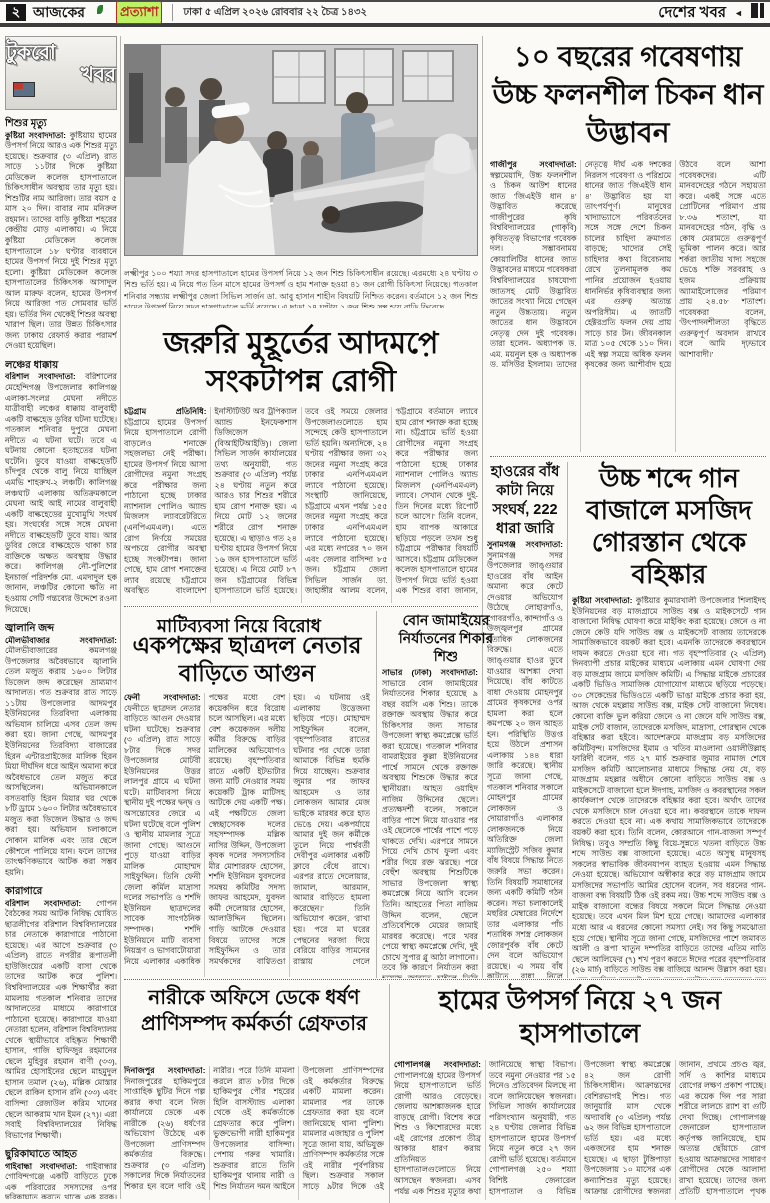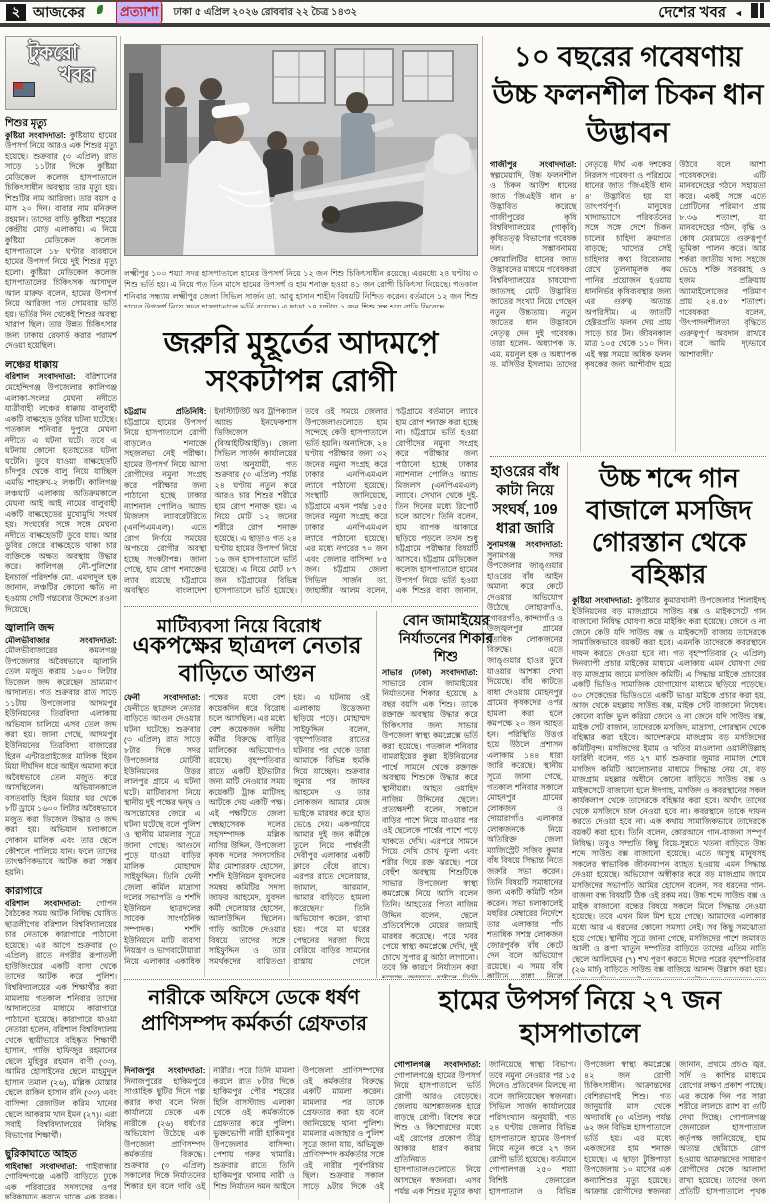--- a/index.html
+++ b/index.html
@@ -6,38 +6,38 @@
   html,body{margin:0;padding:0;}
   body{background:#e9e7e2;font-family:"Liberation Sans","DejaVu Sans",sans-serif;}
   .page{position:relative;width:770px;height:1203px;margin:0 auto;background:#fbfaf7;color:#1c1c1c;overflow:hidden;}
 
   
   .hdr{position:absolute;left:0;top:4;width:770px;height:27px;border-top:2px solid #4a4a4a;border-bottom:4px solid #3d3d3d;display:flex;align-items:center;box-sizing:border-box;padding:0 6px;}
   .pnum{background:#171717;color:#fff;font-weight:700;font-size:13px;width:20px;height:17px;display:flex;align-items:center;justify-content:center;margin-right:7px;}
   .masthead{display:flex;align-items:center;gap:12px;}
   .m-black{font-weight:800;font-size:14px;color:#111;}
   .m-leaf{width:6px;height:9px;background:#2e7d32;border-radius:60% 0 60% 0;margin:0 1px 6px 0;}
-  .m-red{font-weight:800;font-size:13px;color:#c22326;border:1px solid #c22326;padding:0 3px;border-radius:2px;background:#c4b5fd;}
-  .dateline{font-size:10px;font-weight:700;color:#333;padding-left:10px;border-left:1px solid #999;}
+  .m-red{font-weight:800;font-size:13px;color:#c22326;border:1px solid #c22326;padding:0 3px;border-radius:2px;background:#bef264;}
+  .dateline{font-size:10px;font-weight:700;color:#333;margin-left:10px;padding-left:10px;border-left:1px solid #999;}
   .sec{margin-left:auto;display:flex;align-items:center;gap:8px;}
   .sec-label{font-weight:800;font-size:15px;color:#101010;}
   .sec-arrow{font-size:9px;color:#222;}
   .sec-blk{width:7px;height:15px;background:#1d1d1d;display:inline-block;}
   .sec-blk2{width:4px;height:15px;background:#1d1d1d;display:inline-block;margin-left:2px;}
 
   
   .bodytxt{font-size:8px;line-height:1.32;text-align:justify;color:#242424;overflow:hidden;}
   .bodytxt b{font-weight:700;color:#000;}
   .khead{font-weight:800;text-align:center;color:#0d0d0d;}
   .vrule{position:absolute;width:1px;background:#b7b4ad;}
   .dotrule{position:absolute;border-top:1px dotted #6e6e6e;height:0;}
 
   
   .sidebar{position:absolute;left:5px;top:36px;width:112px;height:1163px;overflow:hidden;}
-  .tk-logo{position:relative;height:74px;border:1px solid #9a9a9a;background:linear-gradient(#f4f3ef,#d9d7d1);margin-bottom:6px;padding:4px 22px;box-sizing:border-box;}
+  .tk-logo{position:relative;height:74px;border:1px solid #9a9a9a;background:linear-gradient(#f4f3ef,#d9d7d1);margin-bottom:6px;padding:4px 0;box-sizing:border-box;}
   .tk1,.tk2{font-weight:800;font-size:20px;line-height:1.1;color:#fcfcfc;text-shadow:-1px 0 #4e4e4e,1px 0 #4e4e4e,0 -1px #4e4e4e,0 1px #4e4e4e,2px 2px 0 #9a9a9a;}
   .tk1{text-align:left;}
   .tk2{text-align:right;}
   .tk-pic{position:absolute;left:7px;bottom:12px;width:20px;height:13px;background:#5b6f85;border:1px solid #333;}
   .tk-pic:before{content:"";position:absolute;left:0;top:0;width:9px;height:6px;background:#c0392b;}
   .snip h3{margin:7px 0 2px;font-size:10px;line-height:1.15;font-weight:800;color:#0b0b0b;}
   .snip p{margin:0;}
 
   
   .photo{position:absolute;left:124px;top:44px;width:354px;height:212px;border:1px solid #7e7e7e;box-sizing:border-box;background:#b9b9b9;}
@@ -187,21 +187,21 @@
   <div class="khead fire-kicker">মাটিব্যবসা নিয়ে বিরোধ</div>
   <h2 class="khead fire-head" style="margin:0;">একপক্ষের ছাত্রদল নেতার বাড়িতে আগুন</h2>
   <div class="bodytxt fire-body"><b>ফেনী সংবাদদাতা:</b> <span>ফেনীতে ছাত্রদল নেতার বাড়িতে আগুন দেওয়ার ঘটনা ঘটেছে। শুক্রবার (৩ এপ্রিল) রাত সাড়ে ৮টার দিকে সদর উপজেলার মোটবী ইউনিয়নের উত্তর লালপুর গ্রামে এ ঘটনা ঘটে। মাটিব্যবসা নিয়ে স্থানীয় দুই পক্ষের দ্বন্দ্ব ও অসন্তোষের জেরে এ ঘটনা ঘটেছে বলে পুলিশ ও স্থানীয় মামলার সূত্রে জানা গেছে। আগুনে পুড়ে যাওয়া বাড়ির মালিক মোহাম্মদ সাইফুদ্দিন। তিনি ফেনী জেলা কর্মিল মাদ্রাসা দলের সভাপতি ও শর্শদি ইউনিয়ন ছাত্রদলের সাবেক সাংগঠনিক সম্পাদক। শর্শদি ইউনিয়নে মাটি ব্যবসা নিয়ন্ত্রণ ও ভাগবাটোয়ারা নিয়ে এলাকার একাধিক পক্ষের মধ্যে বেশ কয়েকদিন ধরে বিরোধ চলে আসছিল। এর মধ্যে বেশ কয়েকজন দলীয় কর্মীর বিরুদ্ধে বাড়ির মালিকের অভিযোগও রয়েছে। বৃহস্পতিবার রাতে একটি ইটভাটার জন্য মাটি নেওয়ার সময় কয়েকটি ট্রাক মাটিসহ আটকে দেয় একটি পক্ষ। এই পক্ষটিতে জেলা স্বেচ্ছাসেবক দলের সহসম্পাদক মল্লিক নাসির উদ্দিন, উপজেলা কৃষক দলের সদস্যসচিব মীর মোশাররফ হোসেন, শর্শদি ইউনিয়ন যুবদলের সমন্বয় কমিটির সদস্য জাফর আহমেদ, যুবদল কর্মী দেলোয়ার হোসেন, আলাউদ্দিন ছিলেন। গাড়ি আটকে দেওয়ার বিষয়ে তাদের সঙ্গে সাইফুদ্দিন ও তার সমর্থকদের বাগ্বিতণ্ডা হয়। এ ঘটনায় ওই এলাকায় উত্তেজনা ছড়িয়ে পড়ে। মোহাম্মদ সাইফুদ্দিন বলেন, 'বৃহস্পতিবার রাতের ঘটনার পর থেকে তারা আমাকে বিভিন্ন হুমকি দিয়ে যাচ্ছেন। শুক্রবার জুমার পর জাফর আহমেদ ও তার লোকজন আমার মেজ ভাইকে মারধর করে হাত ভেঙে দেয়। একপর্যায়ে আমার দুই জন কর্মীকে তুলে নিয়ে পার্শ্ববর্তী দেবীপুর এলাকার একটি ক্লাবে বেঁধে রাখে। এরপর রাতে দেলোয়ার, জামাল, আরমান, আমার বাড়িতে হামলা করেছেন।' তিনি অভিযোগ করেন, 'রাখা হয়। পরে মা ঘরের পেছনের দরজা দিয়ে বেরিয়ে বাড়ির সামনের রাস্তায় গেলে হামলাকারীরা আমাদের ঘরে পেট্রোল ঢেলে আগুন লাগিয়ে দেয়।' অভিযোগের বিষয়ে বক্তব্য জানতে চেয়ে যুবদলের সমন্বয় কমিটির সদস্য জাফর আহমেদ ও যুবদল কর্মী দেলোয়ার হোসেনের মোবাইল নম্বরে একাধিকবার কল করা হলেও তারা রিসিভ করেননি। উপজেলা কৃষক দলের সদস্যসচিব মীর মোশাররফ হোসেন জানান, তিনি হামলার ঘটনার সঙ্গে জড়িত নন। বরং হামলার খবর পেয়ে ইউনিয়ন বিএনপির সাধারণ সম্পাদকসহ তিনি ঘটনাস্থলে ছুটে যান। এদিকে আগুনের ঘটনার খবর পেয়ে ফায়ার সার্ভিসের দুটি ইউনিট ঘটনাস্থলে গিয়ে আগুন নিয়ন্ত্রণে আনে। ফেনী মডেল থানার পরিদর্শক (তদন্ত) সজল কান্তি দাস বলেন, 'প্রাথমিকভাবে এটি দলীয় অভ্যন্তরীণ বিরোধের জেরে সংঘটিত ঘটনা বলে জানা গেছে। তবে এখনো কোনো লিখিত অভিযোগ পাওয়া যায়নি। পুলিশ ঘটনাটি তদন্ত করছে। ওই এলাকায় অতিরিক্ত পুলিশ মোতায়েন করা হয়েছে।'</span></div>
 
   <h2 class="khead child-head" style="margin:0;">বোন জামাইয়ের নির্যাতনের শিকার শিশু</h2>
   <div class="bodytxt child-body"><b>সাভার (ঢাকা) সংবাদদাতা:</b> <span>সাভারে বোন জামাইয়ের নির্যাতনের শিকার হয়েছে ৯ বছর বয়সি এক শিশু। তাকে রক্তাক্ত অবস্থায় উদ্ধার করে চিকিৎসার জন্য সাভার উপজেলা স্বাস্থ্য কমপ্লেক্সে ভর্তি করা হয়েছে। গতকাল শনিবার বামরাইয়ের কুল্লা ইউনিয়নের পার্শ্বে সামনে থেকে রক্তাক্ত অবস্থায় শিশুকে উদ্ধার করে স্থানীয়রা। আহত ওয়াহিদ নাজিম উদ্দিনের ছেলে। প্রত্যক্ষদর্শী বলেন, সকালে বাড়ির পাশে নিয়ে যাওয়ার পর ওই ছেলেকে পার্শ্বের পাশে পড়ে থাকতে দেখি। এরপরে সামনে গিয়ে দেখি চোখ ফুলা এবং শরীর দিয়ে রক্ত ঝরছে। পরে বেহুঁশ অবস্থায় শিশুটিকে সাভার উপজেলা স্বাস্থ্য কমপ্লেক্সে নিয়ে আসি বলেন তিনি। আহতের পিতা নাজিম উদ্দিন বলেন, ছেলে প্রতিবেশিকে মেয়ের জামাই মারধর করেছে। পরে খবর পেয়ে স্বাস্থ্য কমপ্লেক্সে দেখি, দুই চোখে সুপার গ্লু আঠা লাগানো। তবে কি কারণে নির্যাতন করা হয়েছে জানতে চাইলে তিনি বলেন, আমি জানি না। মেয়ে ও ছেলেসহ তার মাঝে কথা বলে করেছি। কিন্তু কি কারণে জামাই রাগ করে তাকে মেরেছে, জানা নেই। সাভার উপজেলা স্বাস্থ্য কমপ্লেক্সের পরিচ্ছন্ন কর্মকর্তা ডা. মৌমিতা বলেন, সকালে একটি শিশুকে রক্তাক্ত অবস্থায় নিয়ে আসা হয়েছে। তবে ওই শিশুর চোখে সুপার গ্লু আঠা দিয়ে বন্ধসহ শরীরে নির্যাতনের চিহ্ন পাওয়া গেছে বলে জানান তিনি। সাভার মডেল থানার উপ-পরিদর্শক (এসআই) মোশারফ বিন জানান, খবর পেয়ে ঘটনাস্থল পরিদর্শন করা হয়েছে। শিশুটির দুই চোখে আঠা ও শরীরে আঘাতের চিহ্ন রয়েছে।</span></div>
 
   <h1 class="khead rice-head" style="margin:0;">১০ বছরের গবেষণায় উচ্চ ফলনশীল চিকন ধান উদ্ভাবন</h1>
   <div class="bodytxt rice-body"><b>গাজীপুর সংবাদদাতা:</b> <span>স্বল্পমেয়াদি, উচ্চ ফলনশীল ও চিকন আউশ ধানের জাত 'জিএইউ ধান ৪' উদ্ভাবিত করেছে গাজীপুরের কৃষি বিশ্ববিদ্যালয়ের (গাকৃবি) কৃষিতত্ত্ব বিভাগের গবেষক দল। সম্ভাবনাময় কোয়ালিটির ধানের জাত উদ্ভাবনের মাধ্যমে গবেষকরা বিশ্ববিদ্যালয়ের চাষযোগ্য জাতসহ মোট উদ্ভাবিত জাতের সংখ্যা নিয়ে গেছেন নতুন উচ্চতায়। নতুন জাতের ধান উদ্ভাবনে নেতৃত্ব দেন দুই গবেষক। তারা হলেন- অধ্যাপক ড. এম. ময়নুল হক ও অধ্যাপক ড. মসিউর ইসলাম। তাদের নেতৃত্বে দীর্ঘ এক দশকের নিরলস গবেষণা ও পরিশ্রমে ধানের জাত 'জিএইউ ধান ৪' উদ্ভাবিত হয় যা তাৎপর্যপূর্ণ। মানুষের খাদ্যাভ্যাসে পরিবর্তনের সঙ্গে সঙ্গে দেশে চিকন চালের চাহিদা ক্রমাগত বাড়ছে; খাদ্যের সেই চাহিদার কথা বিবেচনায় রেখে তুলনামূলক কম পানির প্রয়োজন হওয়ায় ধাননির্ভর কৃষিব্যবস্থার জন্য এর গুরুত্ব অত্যন্ত অপরিসীম। এ জাতটি হেক্টরপ্রতি ফলন দেয় প্রায় সাড়ে চার টন। জীবনকাল মাত্র ১০৫ থেকে ১১০ দিন। এই স্বল্প সময়ে অধিক ফলন কৃষকের জন্য আশীর্বাদ হয়ে উঠবে বলে আশা গবেষকদের। এটি মানবদেহের গঠনে সহায়তা করে। একই সঙ্গে এতে প্রোটিনের পরিমাণ প্রায় ৮.৩৬ শতাংশ, যা মানবদেহের গঠন, বৃদ্ধি ও কোষ মেরামতে গুরুত্বপূর্ণ ভূমিকা পালন করে। আর শর্করা জাতীয় খাদ্য সহজে ভেঙে শক্তি সরবরাহ ও হজম প্রক্রিয়ায় অ্যামাইলোজের পরিমাণ প্রায় ২৪.৫৮ শতাংশ। গবেষকরা বলেন, 'উৎপাদনশীলতা বৃদ্ধিতে গুরুত্বপূর্ণ অবদান রাখবে বলে আমি দৃঢ়ভাবে আশাবাদী।'</span></div>
 
-  <h2 class="khead haor-head" style="margin:0;">হাওরের বাঁধ কাটা নিয়ে সংঘর্ষ, 109 ধারা জারি</h2>
+  <h2 class="khead haor-head" style="margin:0;">হাওরের বাঁধ কাটা নিয়ে সংঘর্ষ, 222 ধারা জারি</h2>
   <div class="bodytxt haor-body"><b>সুনামগঞ্জ সংবাদদাতা:</b> <span>সুনামগঞ্জ সদর উপজেলার জাঙ্গুয়ার হাওরের বাঁধ আইন অমান্য করে কেটে দেওয়ার অভিযোগ উঠেছে লোহারগাঁও, গোবরগাঁও, কান্দাগাঁও ও উজ্জ্বলপুর গ্রামের শতাধিক লোকজনের বিরুদ্ধে। এতে জাঙ্গুয়ার হাওর ডুবে যাওয়ার আশঙ্কা দেখা দিয়েছে। বাঁধ কাটতে বাধা দেওয়ায় মোহনপুর গ্রামের কৃষকদের ওপর হামলা করা হলে কমপক্ষে ২০ জন আহত হন। পরিস্থিতি উত্তপ্ত হয়ে উঠলে প্রশাসন এলাকায় ১৪৪ ধারা জারি করেছে। স্থানীয় সূত্রে জানা গেছে, গতকাল শনিবার সকালে মোহনপুর গ্রামের লোকজন ও দোয়ারাগাঁও এলাকার লোকজনকে নিয়ে অতিরিক্ত জেলা ম্যাজিস্ট্রেট সজিব কুমার বাঁধ বিষয়ে সিদ্ধান্ত নিতে জরুরি সভা করেন। তিনি বিষয়টি সমাধানের জন্য একটি কমিটি গঠন করেন। সভা চলাকালেই মহুরির মেম্বারের নির্দেশে তার এলাকার পাঁচ শতাধিক সশস্ত্র লোকজন জোরপূর্বক বাঁধ কেটে দেন বলে অভিযোগ রয়েছে। এ সময় বাঁধ কাটতে বাধা নিলে কৃষকদের ওপর হামলা করা হয়। এতে মোহনপুর গ্রামের আলী, আজিজ, নুরুর আলী, আজিজুল, জাহাঙ্গীরসহ অন্তত ২০ জন আহত হন। সুনামগঞ্জ সদর উপজেলার নির্বাহী কর্মকর্তা (ইউএনও) বলেন, সকালে অতিরিক্ত জেলা ম্যাজিস্ট্রেট বাঁধ বিষয়ে সিদ্ধান্ত নিতে সভা করেছেন। কিন্তু এর আগেই দোয়ারাগাঁও এলাকার লোকজন আইন অমান্য করে বাঁধ কেটে নিয়েছে। এ ঘটনায় কাদের বিরুদ্ধে মামলা করা হবে। অতিরিক্ত জেলা ম্যাজিস্ট্রেট সজিব কুমার বলেন, এক পক্ষ প্রশাসনের সিদ্ধান্ত না মেনে বাঁধ কেটে নিয়েছে। তাদের বিরুদ্ধে আইনি ব্যবস্থা নেওয়া হবে। এলাকায় ১৪৪ ধারা জারি করা হয়েছে।</span></div>
 
   <h1 class="khead mosque-head" style="margin:0;">উচ্চ শব্দে গান বাজালে মসজিদ গোরস্তান থেকে বহিষ্কার</h1>
   <div class="bodytxt mosque-body"><b>কুষ্টিয়া সংবাদদাতা:</b> <span>কুষ্টিয়ার কুমারখালী উপজেলার শিলাইদহ ইউনিয়নের বড় মাজগ্রামে সাউন্ড বক্স ও মাইকসেটে গান বাজানো নিষিদ্ধ ঘোষণা করে মাইকিং করা হয়েছে। জেনে ও না জেনে কেউ যদি সাউন্ড বক্স ও মাইকসেট বাজায় তাদেরকে সামাজিকভাবে বয়কট করা হবে। এমনকি তাদেরকে কবরস্থানে দাফন করতে দেওয়া হবে না। গত বৃহস্পতিবার (২ এপ্রিল) দিনব্যাপী প্রচার মাইকের মাধ্যমে এলাকায় এমন ঘোষণা দেয় বড় মাজগ্রাম জামে মসজিদ কমিটি। এ সিদ্ধান্ত মাইকে প্রচারের একটি ভিডিও সামাজিক যোগাযোগ মাধ্যমে ছড়িয়ে পড়েছে। ৩০ সেকেন্ডের ভিডিওতে একটি ভাঙা মাইকে প্রচার করা হয়, আজ থেকে মহল্লায় সাউন্ড বক্স, মাইক সেট বাজানো নিষেধ। কোনো ব্যক্তি ভুল করিয়া জেনে ও না জেনে যদি সাউন্ড বক্স, মাইক সেট বাজান, তাদেরকে মসজিদ, মাদ্রাসা, গোরস্থান থেকে বহিষ্কার করা হইবে। আদেশক্রমে মাজগ্রাম বড় মসজিদের কমিটিবৃন্দ। মসজিদের ইমাম ও খতিব মাওলানা ওয়ালীউল্লাহ ফারিদী বলেন, গত ২৭ মার্চ শুক্রবার জুমার নামাজ শেষে মসজিদ কমিটি আলোচনার মাধ্যমে সিদ্ধান্ত নেয় যে, বড় মাজগ্রাম মহল্লার অধীনে কোনো বাড়িতে সাউন্ড বক্স ও মাইকসেটে বাজানো হলে ঈদগাহ, মসজিদ ও কবরস্থানের সকল কার্যকলাপ থেকে তাদেরকে বহিষ্কার করা হবে। অর্থাৎ তাদের থেকে মসজিদে চাল নেওয়া হবে না। কবরস্থানে তাকে দাফন করতে দেওয়া হবে না। এক কথায় সামাজিকভাবে তাদেরকে বয়কট করা হবে। তিনি বলেন, কোরআনে গান-বাজনা সম্পূর্ণ নিষিদ্ধ। তবুও সম্প্রতি কিছু বিয়ে-সুন্নতে খতনা বাড়িতে উচ্চ শব্দে সাউন্ড বক্স বাজানো হয়েছে। এতে অসুস্থ মানুষসহ সকলের স্বাভাবিক জীবনযাপন ব্যাহত হওয়ায় এমন সিদ্ধান্ত নেওয়া হয়েছে। অভিযোগ অস্বীকার করে বড় মাজগ্রাম জামে মসজিদের সভাপতি আমির হোসেন বলেন, সব ধরনের গান-বাজনা বন্ধ বিষয়টি ঠিক ওই রকম নয়। উচ্চ শব্দে সাউন্ড বক্স ও মাইক বাজানো বন্ধের বিষয়ে সকলে মিলে সিদ্ধান্ত নেওয়া হয়েছে। তবে এখন মিল মিশ হয়ে গেছে। আমাদের এলাকার মধ্যে আর এ ধরনের কোনো সমস্যা নেই। সব কিছু সমঝোতা হয়ে গেছে। স্থানীয় সূত্রে জানা গেছে, মসজিদের পাশে জমাবত আলী ও রূপা খাতুন দম্পতির বাড়িতে তাদের এতিম নাতি ছেলে আলিফের (৭) শখ পূরণ করতে ঈদের পরের বৃহস্পতিবার (২৬ মার্চ) বাড়িতে সাউন্ড বক্স বাজিয়ে আনন্দ উল্লাস করা হয়। এতে মুসল্লিরা অসন্তুষ্ট বোধ করলে সাউন্ড বক্স বাজানো বন্ধ করে দেন। এ নিয়ে তর্কাতর্কি ও উত্তেজনার ঘটনা ঘটলে পরদিন শুক্রবার আলোচনা সাপেক্ষে গ্রামে মাইক ও সাউন্ড বক্স বাজানো বন্ধের সিদ্ধান্ত নেয় মসজিদ কমিটি। এ বিষয়ে অভিযোগ অস্বীকার করে রূপা খাতুন বলেন, নাতি ছেলের শখ পূরণ করতে খতনা অনুষ্ঠানে মাত্র একদিন বক্স বাজানো হয়েছে। তবে নামাজ ও আজানের সময় বন্ধ ছিল। সব সময় সাউন্ডও কম থাকে। তবুও শত্রুতা করে মসজিদ কমিটির কিছু লোক প্রভাব দেখিয়ে গ্রামে কায়েমি করেছেন। পুলিশ সুপার মোহাম্মদ জসিম উদ্দিন বলেন, দেশের প্রচলিত আইনে এভাবে গান-বাজনা বন্ধ করার সুযোগ নেই। আমরা দেখছি তারা কেন এটা করল। কী উদ্দেশ্য তাদের। এই বিষয়ে আমরা তদন্ত করছি।</span></div>
 
   <h2 class="khead arrest-head" style="margin:0;">নারীকে অফিসে ডেকে ধর্ষণ প্রাণিসম্পদ কর্মকর্তা গ্রেফতার</h2>
   <div class="bodytxt arrest-body"><b>দিনাজপুর সংবাদদাতা:</b> <span>দিনাজপুরের হাকিমপুরে সাপ্তাহিক ছুটির দিনে গল্প করার কথা বলে নিজ কার্যালয়ে ডেকে এক নারীকে (২৬) ধর্ষণের অভিযোগ উঠেছে এক উপজেলা প্রাণিসম্পদ কর্মকর্তার বিরুদ্ধে। শুক্রবার (৩ এপ্রিল) সকালের দিকে নির্যাতনের শিকার হন বলে দাবি ওই নারীর। পরে তিনি মামলা করলে রাত ৮টার দিকে হাকিমপুর পৌর শহরের হিলি বাসস্ট্যান্ড এলাকা থেকে ওই কর্মকর্তাকে গ্রেফতার করে পুলিশ। ভুক্তভোগী নারী হাকিমপুর উপজেলার বাসিন্দা। পেশায় গরুর খামারি। শুক্রবার রাতে তিনি হাকিমপুর থানায় নারী ও শিশু নির্যাতন দমন আইনে উপজেলা প্রাণিসম্পদের ওই কর্মকর্তার বিরুদ্ধে একটি মামলা করেন। মামলার পর তাকে গ্রেফতার করা হয় বলে জানিয়েছে থানা পুলিশ। মামলার এজাহার ও পুলিশ সূত্রে জানা যায়, অভিযুক্ত প্রাণিসম্পদ কর্মকর্তার সঙ্গে ওই নারীর পূর্বপরিচয় ছিল। শুক্রবার সকাল সাড়ে ৯টার দিকে ওই নারীকে মোবাইল ফোনে কল করে গল্প করার জন্য তার নিজ কার্যালয়ে ডেকে নেন ওই কর্মকর্তা। সেখানে গেলে নিজ কক্ষের দরজা বন্ধ করে নারীকে ধর্ষণ করেন। ওই কর্মকর্তার বিরুদ্ধে এর আগেও নারী কেলেঙ্কারির ঘটনা ঘটেছিল বলে এলাকায় একাধিক সূত্রে জানা যায়। এ বিষয়ে হাকিমপুর থানার ভারপ্রাপ্ত কর্মকর্তা (ওসি) মোশারফিকুর রহমান বলেন, গত রাতে এক নারীকে ধর্ষণের মামলায় আসামি হাকিমপুর উপজেলা প্রাণিসম্পদ কর্মকর্তাকে গ্রেফতার করা হয়েছে। ভুক্তভোগী নারীর স্বাস্থ্য পরীক্ষার জন্য তাকে দিনাজপুর মেডিকেল কলেজের ফরেনসিক বিভাগে পাঠানো হয়েছে।</span></div>
 
   <h1 class="khead measles-head" style="margin:0;">হামের উপসর্গ নিয়ে ২৭ জন হাসপাতালে</h1>
   <div class="bodytxt measles-body"><b>গোপালগঞ্জ সংবাদদাতা:</b> <span>গোপালগঞ্জে হামের উপসর্গ নিয়ে হাসপাতালে ভর্তি রোগী আরও বেড়েছে। জেলায় আশঙ্কাজনক হারে বাড়ছে রোগী। বিশেষ করে শিশু ও কিশোরদের মধ্যে এই রোগের প্রকোপ তীব্র আকার ধারণ করায় প্রতিনিয়ত হাসপাতালগুলোতে নিয়ে আসছেন স্বজনরা। এসব পর্যন্ত এক শিশুর মৃত্যুর কথা জানিয়েছে স্বাস্থ্য বিভাগ। তবে নমুনা নেওয়ার পর ১৫ দিনেও প্রতিবেদন মিলছে না বলে জানিয়েছেন স্বজনরা। সিভিল সার্জন কার্যালয়ের পরিসংখ্যান অনুযায়ী, গত ২৪ ঘণ্টায় জেলার বিভিন্ন হাসপাতালে হামের উপসর্গ নিয়ে নতুন করে ২৭ জন রোগী ভর্তি হয়েছে। বর্তমানে গোপালগঞ্জ ২৫০ শয্যা বিশিষ্ট জেনারেল হাসপাতাল ও বিভিন্ন উপজেলা স্বাস্থ্য কমপ্লেক্সে ৪২ জন রোগী চিকিৎসাধীন। আক্রান্তদের বেশিরভাগই শিশু। গত জানুয়ারি মাস থেকে অদ্যাবধি (৩ এপ্রিল) পর্যন্ত ৬২ জন বিভিন্ন হাসপাতালে ভর্তি হয়। এর মধ্যে একজনের হাম শনাক্ত হয়েছে। এ ছাড়া টুঙ্গিপাড়া উপজেলায় ১০ মাসের এক কন্যাশিশুর মৃত্যু হয়েছে। আক্রান্ত রোগীদের স্বজনরা জানান, প্রথমে প্রচণ্ড জ্বর, সর্দি ও কাশির মাধ্যমে রোগের লক্ষণ প্রকাশ পাচ্ছে। এর কয়েক দিন পর সারা শরীরে লালচে র‍্যাশ বা গুটি দেখা দিচ্ছে। গোপালগঞ্জ জেনারেল হাসপাতাল কর্তৃপক্ষ জানিয়েছে, হাম অত্যন্ত ছোঁয়াচে রোগ হওয়ায় আক্রান্তদের সাধারণ রোগীদের থেকে আলাদা রাখা হয়েছে। তাদের জন্য প্রতিটি হাসপাতালে পৃথক আইসোলেশন ওয়ার্ডের ব্যবস্থা করা হয়েছে। চিকিৎসকরা সার্বক্ষণিক রোগীদের অবস্থা পর্যবেক্ষণ করছেন। হাসপাতালের তত্ত্বাবধায়ক ডা. জীবিতেশ বিশ্বাস বলেন, 'আতঙ্কিত না হয়ে উপসর্গ দেখা দেওয়ার সঙ্গে সঙ্গে রোগীকে সুস্থ মানুষ থেকে আলাদা করে ফেলতে হবে। আক্রান্তদের প্রচুর পরিমাণে তরল খাবার, ভাতের পানি এবং পুষ্টিকর খাবার দিতে হবে। সঠিক পরিচর্যা ও চিকিৎসকের পরামর্শ মেনে চললে দ্রুত সুস্থ হওয়া সম্ভব।' জেলা স্বাস্থ্য বিভাগ সূত্রে জানা গেছে, হামের উপসর্গ নিয়ে ভর্তি হওয়া রোগীদের মধ্যে ৩০ জনের নতুন নমুনা সংগ্রহ করে ঢাকায় পাঠানো হয়েছে। এর মধ্যে একজনের শরীরে হাম শনাক্ত হয়। আক্রান্তদের মধ্যে ইতোমধ্যে ৩৩ জন সুস্থ হয়ে বাড়ি ফিরেছে। বর্তমানে ১৬ জন গোপালগঞ্জ জেনারেল হাসপাতালের নিবিড় পর্যবেক্ষণ কেন্দ্রে চিকিৎসাধীন। আক্রান্ত শিশুদের কয়েকজন স্বজন জানান, আক্রান্তদের প্রথমে সাধারণ জ্বর মনে করেছিলাম। কিন্তু শরীরে লাল গুটি ওঠার পর আতঙ্কিত হয়ে হাসপাতালে নিয়ে আসেন। এখন তাদের আলাদা ওয়ার্ডে রাখা হয়েছে। নমুনা নেওয়া হয়েছে। তবে নমুনা নেওয়ার ১৫ দিনেও মিলছে না প্রতিবেদন।</span></div>

